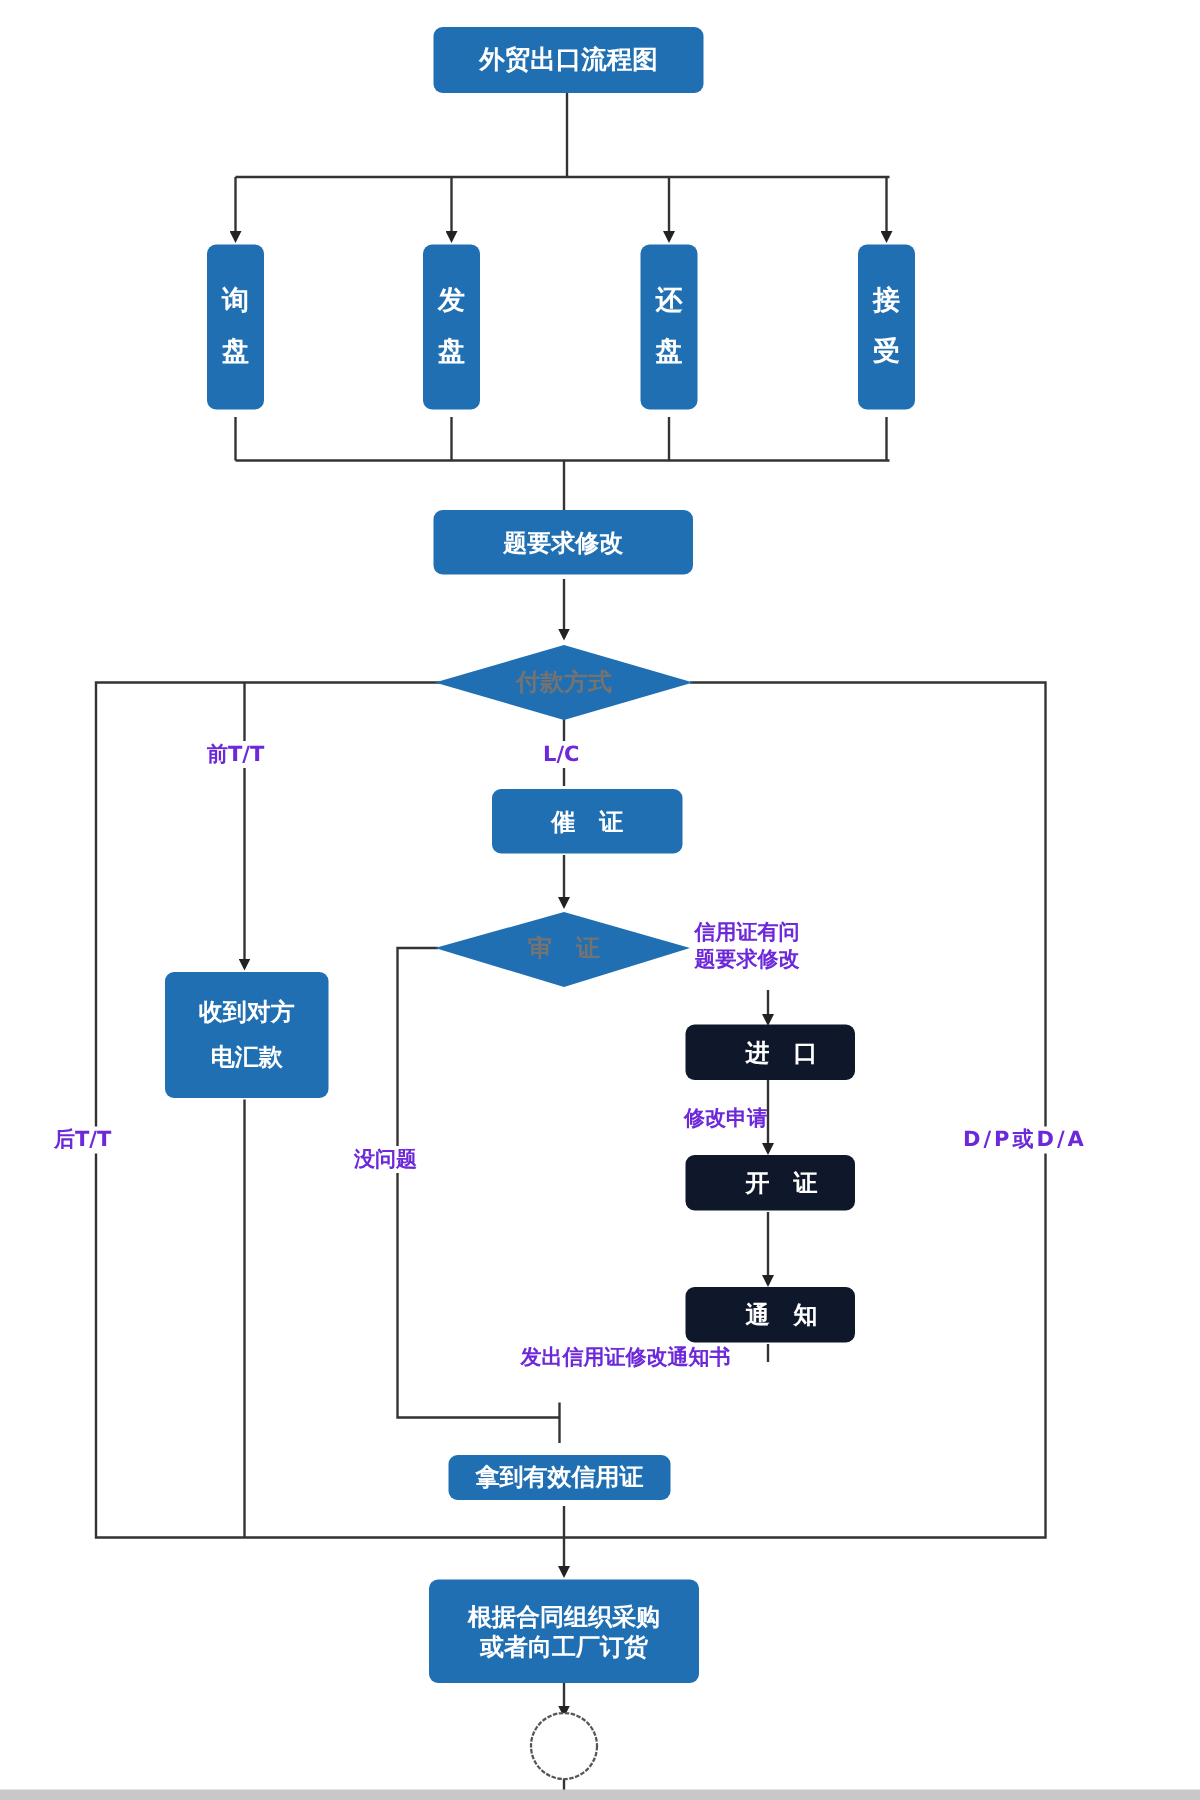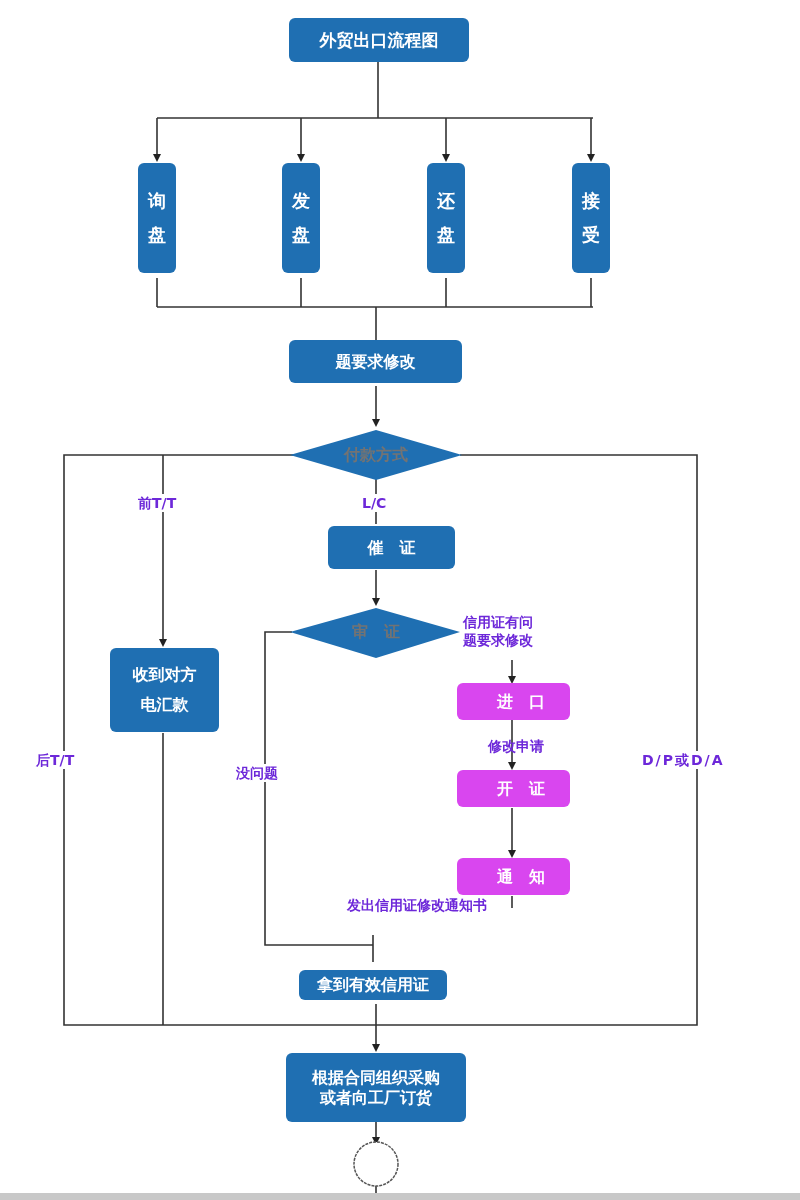--- a/index.html
+++ b/index.html
@@ -3,21 +3,21 @@
 <meta charset="utf-8">
 <style>
   html, body { margin: 0; padding: 0; background: #ffffff; }
   body { width: 800px; height: 1200px; position: relative; overflow: hidden;
          font-family: "DejaVu Sans", "Liberation Sans", sans-serif; }
   #canvas { position: absolute; left: 0; top: 0; width: 800px; height: 1200px; }
   .node { position: absolute; box-sizing: border-box; color: #ffffff; font-weight: bold;
           display: flex; align-items: center; justify-content: center; text-align: center;
           border-radius: 6px; font-size: 16px; line-height: 1.35; }
   .dark { background: #1f6fb2; }
-  .light { background: #d946ef; padding-left: 15px; }
+  .light { background: #0f172a; padding-left: 15px; }
   .vert { flex-direction: column; font-size: 18px; line-height: 1.9; }
   .lbl { position: absolute; font-weight: bold; color: #6d28d9; font-size: 14px; line-height: 1.3;
          white-space: nowrap; background: #ffffff; }
   .diamond-text { position: absolute; color: #737373; font-weight: bold; font-size: 16px;
                   display: flex; align-items: center; justify-content: center; }
   .bottom-bar { position: absolute; left: 0; top: 1193px; width: 800px; height: 7px; background: #c8c8c8; }
 </style>
 </head>
 <body>
 
@@ -116,17 +116,17 @@
 </div>
 
 <div class="lbl" style="left:138px; top:494px;">前T/T</div>
 <div class="lbl" style="left:362px; top:494px;">L/C</div>
 <div class="lbl" style="left:36px; top:751px;">后T/T</div>
 <div class="lbl" style="left:642px; top:751px; letter-spacing:2px;">D/P或D/A</div>
 <div class="lbl" style="left:463px; top:613px; background:transparent;">
   <div>信用证有问</div>
   <div>题要求修改</div>
 </div>
-<div class="lbl" style="left:488px; top:737px; background:transparent;">修改申请</div>
+<div class="lbl" style="left:456px; top:737px; background:transparent;">修改申请</div>
 <div class="lbl" style="left:236px; top:764px;">没问题</div>
 <div class="lbl" style="left:347px; top:896px;">发出信用证修改通知书</div>
 
 <div class="bottom-bar"></div>
 
 </body></html>

